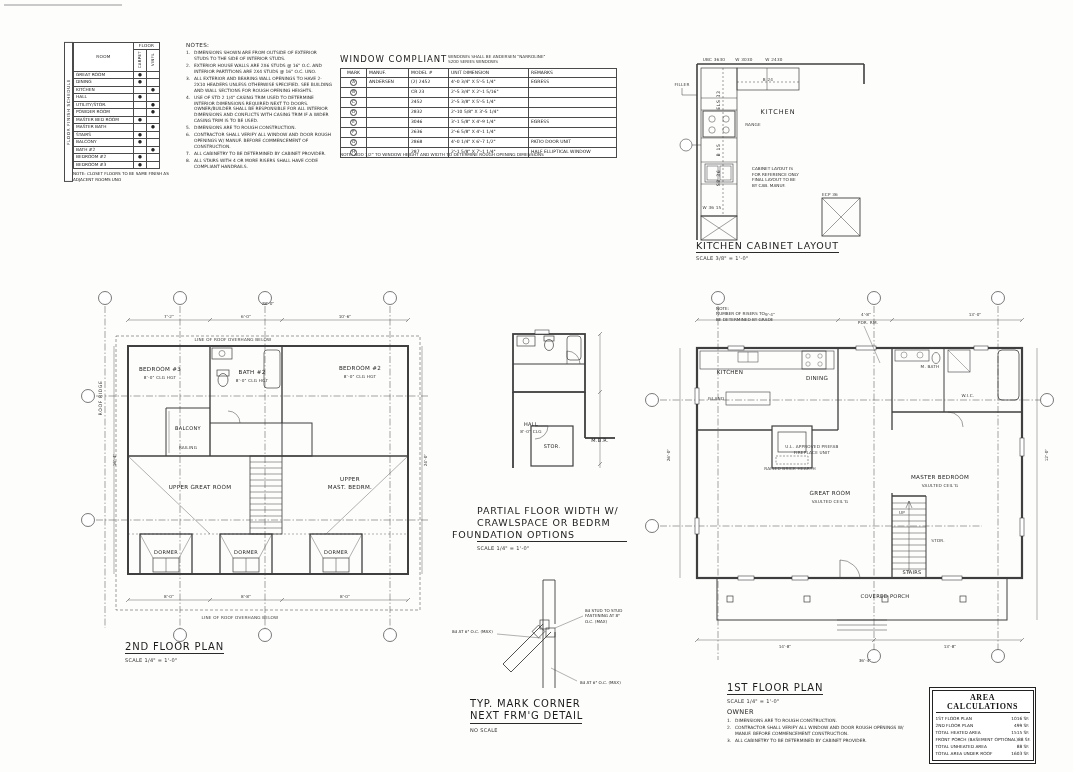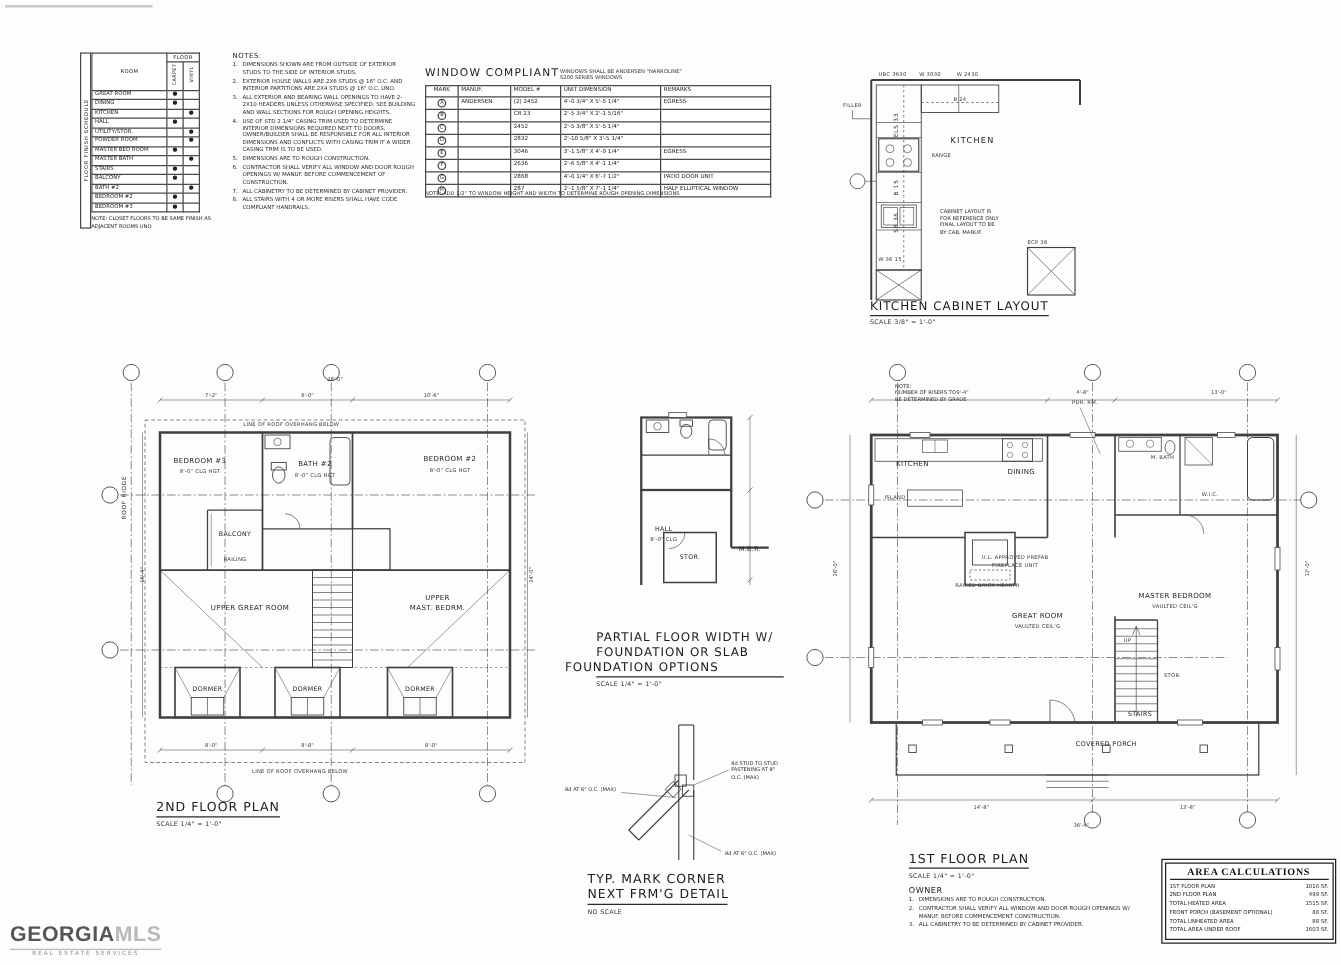--- a/index.html
+++ b/index.html
@@ -35,21 +35,21 @@
   .note-txt{flex:1}
   
   .ws-title{position:absolute;left:0;top:0;font-size:8.5px;letter-spacing:1px;color:#1a1a1a}
   .ws-note-r{position:absolute;left:108px;top:0;font-size:4.2px;line-height:1.3;color:#333;white-space:nowrap}
   .ws{position:absolute;left:0;top:14px;width:277px}
   .ws td{border:0.5px solid #4a4a4a;font-size:4.5px;line-height:1;padding:1px 2px;height:8.5px;white-space:nowrap;color:#222}
   .ws td.c{text-align:center}
   .circ{display:inline-flex;align-items:center;justify-content:center;width:7px;height:7px;border:0.5px solid #444;border-radius:50%;font-size:4px;color:#222}
   .ws-foot{position:absolute;left:0;top:98px;font-size:4.2px;color:#2c2c2c;white-space:nowrap}
   
-  .area{width:140px;border:1.2px solid #222;background:#fff;padding:1.5px}
+  .area{width:107px;border:1.2px solid #222;background:#fff;padding:1.5px}
   .area-inner{border:0.6px solid #222;padding:2px 3px 3px 3px}
   .area-title{font-family:"Liberation Serif",serif;font-weight:bold;font-size:8px;letter-spacing:.6px;text-align:center;color:#111;border-bottom:0.6px solid #222;padding-bottom:1.5px;margin-bottom:2px}
   .arow{display:flex;justify-content:space-between;font-size:4.3px;line-height:1.65;color:#222}
   .arow .al{white-space:nowrap}
   .arow .av{white-space:nowrap}
   
   .brand .line1{font-size:17px;font-weight:bold;letter-spacing:.5px;font-family:"Liberation Sans",sans-serif}
   .brand .b1{color:#555}
   .brand .b2{color:#b8b8b8}
   .brand .b3{font-size:4.6px;letter-spacing:1.6px;color:#8c8c8c;border-top:0.6px solid #bbb;margin-top:1px;padding-top:1px;text-align:center}
@@ -452,21 +452,21 @@
       <line x1="93" y1="8" x2="97" y2="4" stroke-width="0.5"></line>
       <line x1="93" y1="66" x2="97" y2="62" stroke-width="0.5"></line>
       <line x1="93" y1="138" x2="97" y2="134" stroke-width="0.5"></line>
     </g>
   </svg>
   <span class="pl" style="left:531px;top:424px;font-size:5px">HALL</span>
   <span class="pls" style="left:531px;top:431px">8'-0" CLG</span>
   <span class="pl" style="left:552px;top:446px;font-size:5px">STOR.</span>
   <span class="pl" style="left:600px;top:440px;font-size:5px">M.B.R.</span>
   <div class="sec-title2" style="left:477px;top:505px">PARTIAL FLOOR WIDTH W/</div>
-  <div class="sec-title2" style="left:477px;top:517px">FOUNDATION OR SLAB</div>
+  <div class="sec-title2" style="left:477px;top:517px">CRAWLSPACE OR BEDRM</div>
   <div class="sec-title2" style="left:452px;top:529px">FOUNDATION OPTIONS</div>
   <div class="abs" style="left:477px;top:541px;width:150px;height:1px;background:#2a2a2a"></div>
   <div class="sec-scale" style="left:477px;top:545px">SCALE 1/4" = 1'-0"</div>
 
   <svg style="left:485px;top:578px" width="125" height="115" viewBox="0 0 125 115">
     <g stroke="#3f3f3f" fill="none" stroke-width="0.9">
       <line x1="58" y1="2" x2="58" y2="46"></line>
       <line x1="70" y1="2" x2="70" y2="46"></line>
       <line x1="58" y1="2" x2="70" y2="2"></line>
       <line x1="58" y1="46" x2="18" y2="86"></line>
@@ -664,18 +664,14 @@
           <span class="al">TOTAL UNHEATED AREA</span>
           <span class="av">88 SF.</span>
         </div>
       <div class="arow">
           <span class="al">TOTAL AREA UNDER ROOF</span>
           <span class="av">1603 SF.</span>
         </div>
     </div>
   </div>
 
-  <div class="abs brand" style="left:8px;top:738px">
-    <div class="line1"><span class="b1">GEORGIA</span><span class="b2">MLS</span></div>
-    <div class="b3">REAL ESTATE SERVICES</div>
-  </div>
 
 </div>
 
 </body></html>

